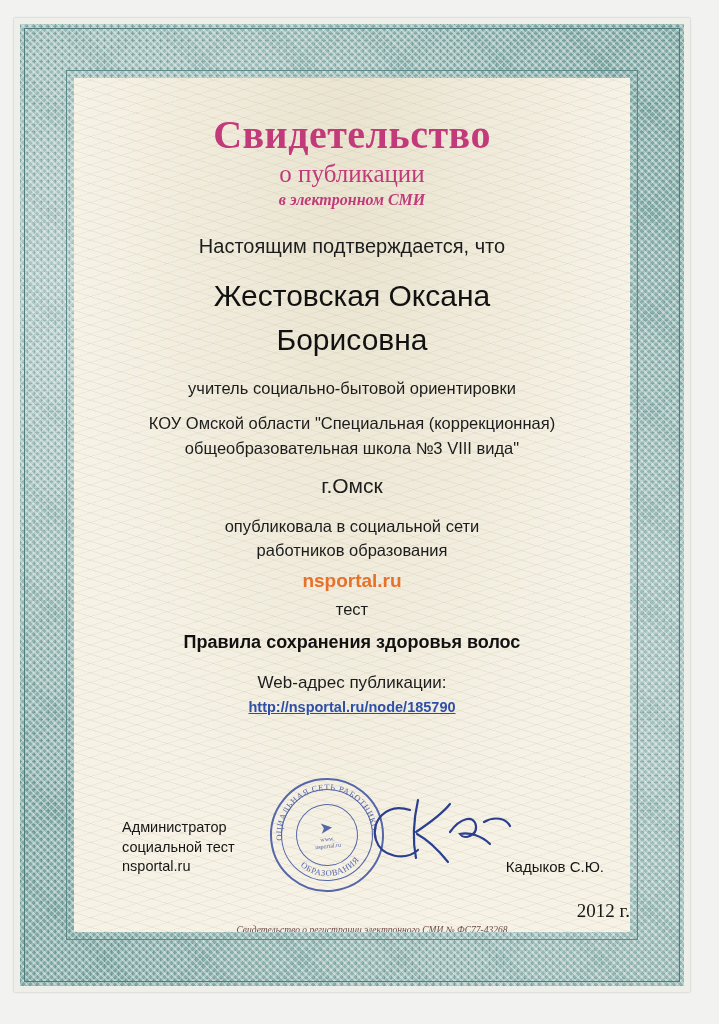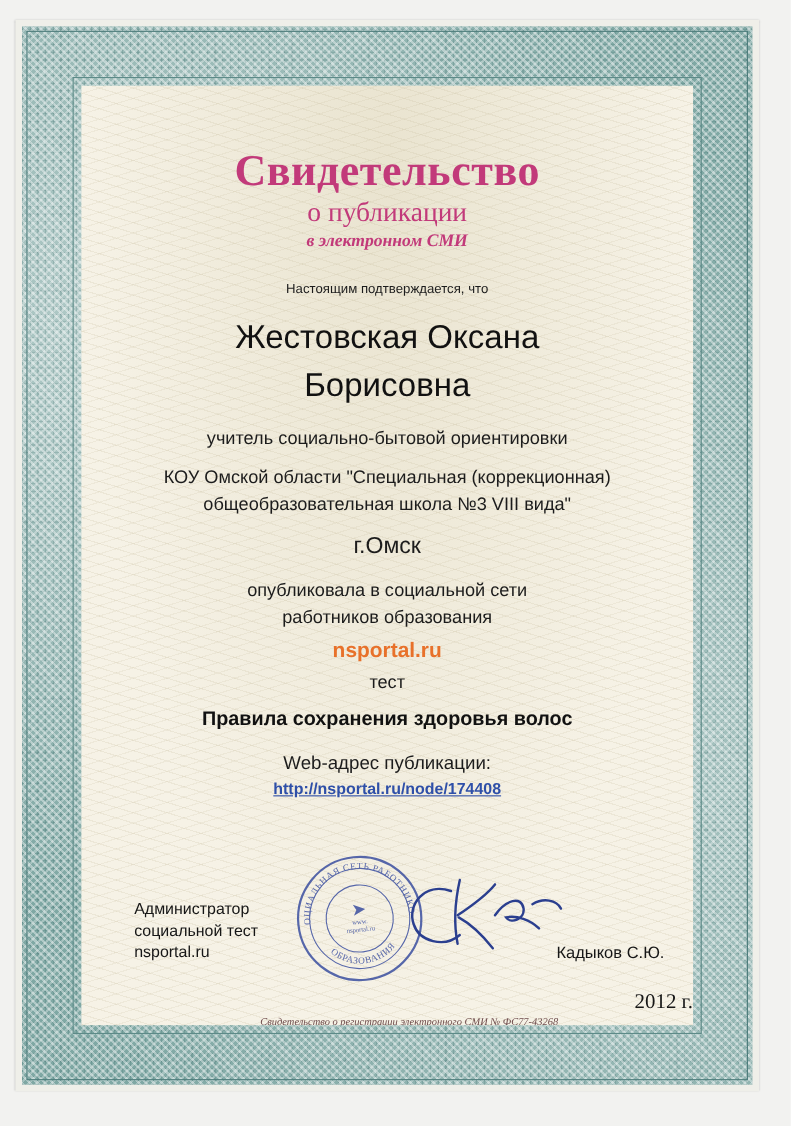--- a/index.html
+++ b/index.html
@@ -85,21 +85,20 @@
   }
 
   
   .content {
     position: absolute;
     left: 0;
     top: 0;
     width: 556px;
     text-align: center;
     color: #1d1d1d;
-    margin-top: 20px;
   }
 
   .title-main {
     margin-top: 36px;
     font-family: "Liberation Serif", serif;
     font-size: 40px;
     font-weight: bold;
     color: #c23a7a;
     letter-spacing: 0.5px;
     line-height: 1.05;
@@ -114,21 +113,21 @@
     margin-top: 3px;
     font-family: "Liberation Serif", serif;
     font-style: italic;
     font-weight: bold;
     font-size: 16px;
     color: #c23a7a;
   }
 
   .line-confirm {
     margin-top: 26px;
-    font-size: 12px;
+    font-size: 20px;
     color: #1c1c1c;
   }
 
   .recipient {
     margin-top: 16px;
     font-size: 30px;
     font-weight: normal;
     line-height: 1.45;
     color: #111111;
   }
@@ -335,21 +334,21 @@
         <div>работников образования</div>
       </div>
 
       <div class="portal">nsportal.ru</div>
 
       <div class="category">тест</div>
 
       <div class="work-title">Правила сохранения здоровья волос</div>
 
       <div class="weblabel">Web-адрес публикации:</div>
-      <div><a class="weburl" href="#">http://nsportal.ru/node/174408</a></div>
+      <div><a class="weburl" href="#">http://nsportal.ru/node/185790</a></div>
     </div>
 
     <div class="admin-block">
       <div>Администратор</div>
       <div>социальной тест</div>
       <div>nsportal.ru</div>
     </div>
 
     <div class="stamp">
       <div class="stamp-ring"></div>

